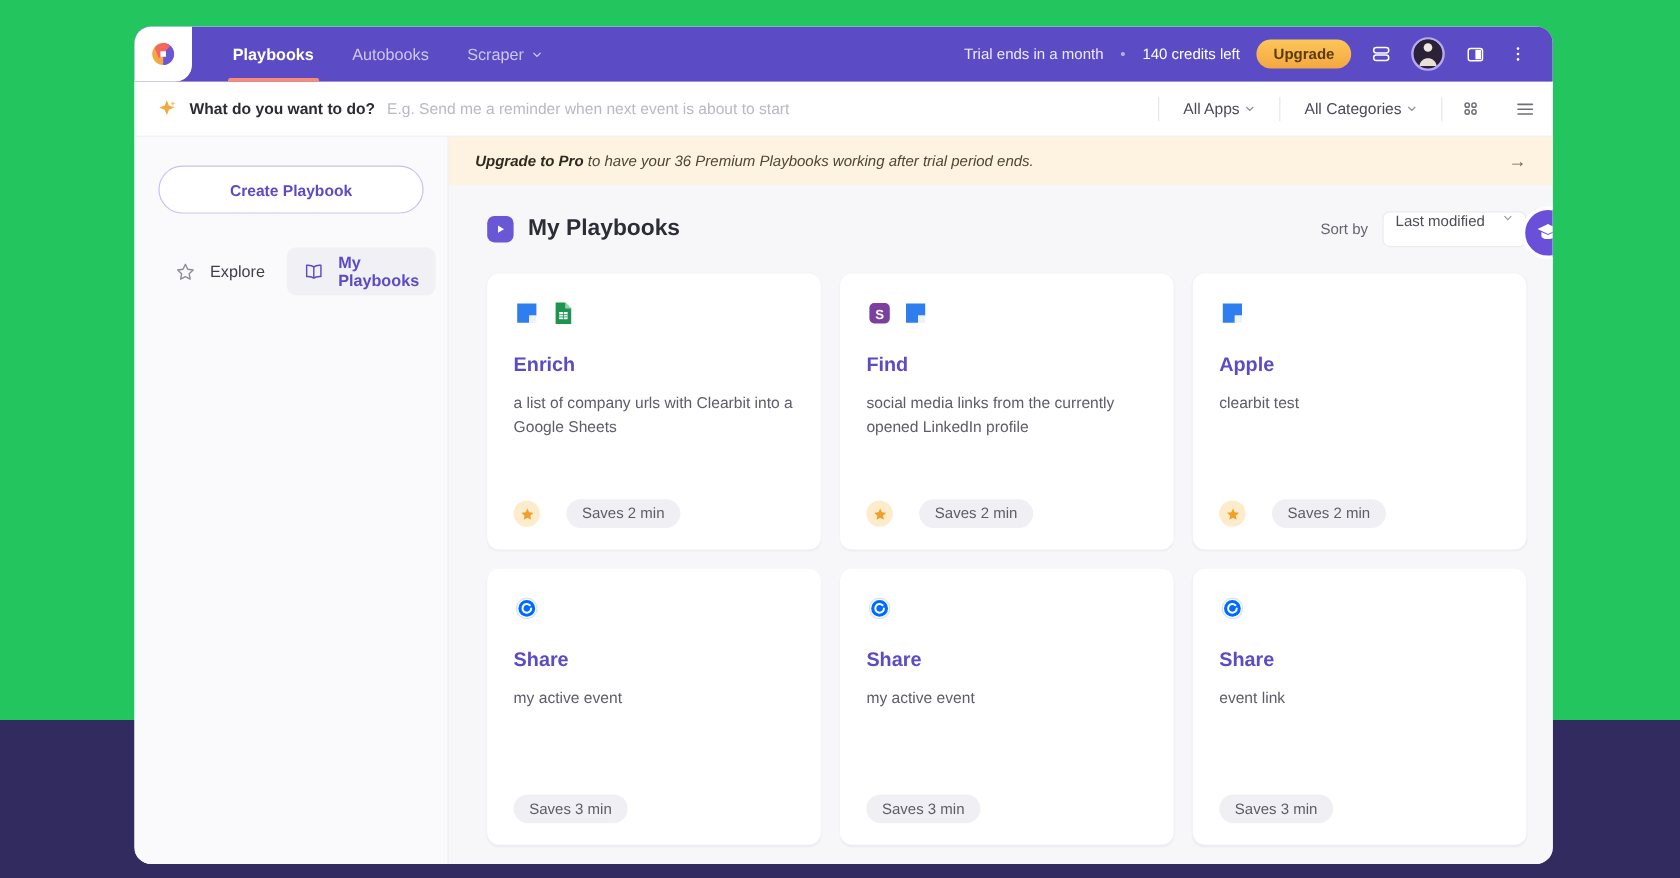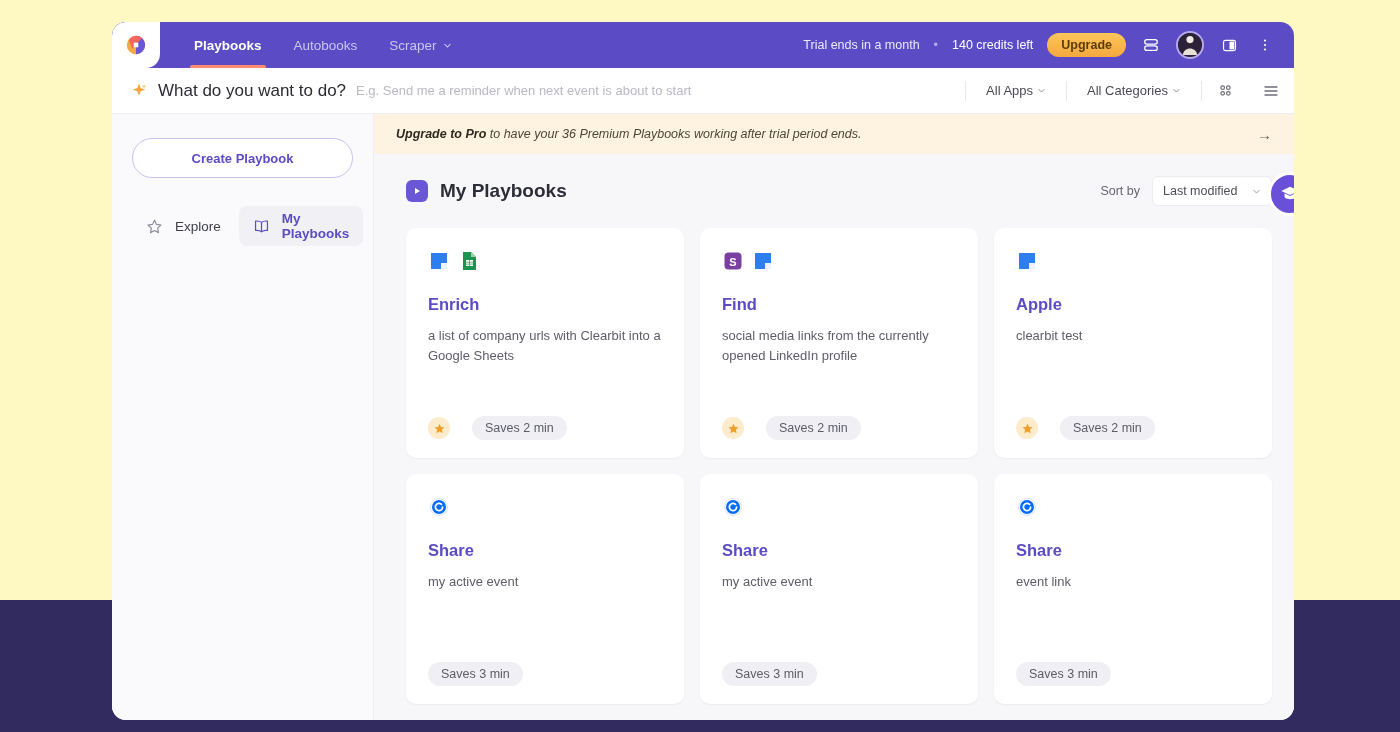--- a/index.html
+++ b/index.html
@@ -5,21 +5,21 @@
   * { box-sizing: border-box; margin: 0; padding: 0; }
   html, body {
     width: 1400px; height: 732px;
     font-family: "Liberation Sans", sans-serif;
     background: #322b5f;
     overflow: hidden;
   }
   .desktop {
     position: relative;
     width: 1400px; height: 600px;
-    background: #fef9c3;
+    background: #22c55e;
   }
   
   .app-window {
     position: absolute;
     left: 112px; top: 22px;
     width: 1182px; height: 698px;
     background: #ffffff;
     border-radius: 14px;
     overflow: hidden;
     display: flex;
@@ -108,21 +108,21 @@
   .searchbar {
     height: 46px;
     flex: 0 0 46px;
     background: #ffffff;
     border-bottom: 1px solid #ededf2;
     display: flex; align-items: center;
     padding-left: 18px;
   }
   .spark-icon { width: 18px; height: 18px; margin-right: 10px; flex: 0 0 18px; }
   .search-label {
-    font-size: 17px; font-weight: normal; color: #2b2b33;
+    font-size: 13px; font-weight: bold; color: #2b2b33;
     margin-right: 10px; white-space: nowrap;
   }
   .search-input {
     flex: 1 1 auto;
     border: none; outline: none;
     font-family: "Liberation Sans", sans-serif;
     font-size: 13px;
     color: #33333b;
     background: transparent;
   }
@@ -201,21 +201,21 @@
     margin-right: 12px;
   }
   .page-title { font-size: 19px; font-weight: bold; color: #2d2d38; }
   .sort-wrap { margin-left: auto; display: flex; align-items: center; gap: 12px; }
   .sort-label { font-size: 12.5px; color: #65656f; }
   .sort-select {
     width: 120px; height: 30px;
     background: #ffffff;
     border: 1px solid #ebebf0;
     border-radius: 6px;
-    display: flex; align-items: center;
+    display: flex; align-items: flex-start;
     padding: 0 10px;
     font-size: 12.5px; color: #4d4d58;
     cursor: pointer;
   }
   .sort-select .caret { margin-left: auto; color: #9a9aa6; }
   .help-fab {
     position: absolute;
     right: -18px; top: 58px;
     width: 44px; height: 44px;
     border-radius: 50%;

